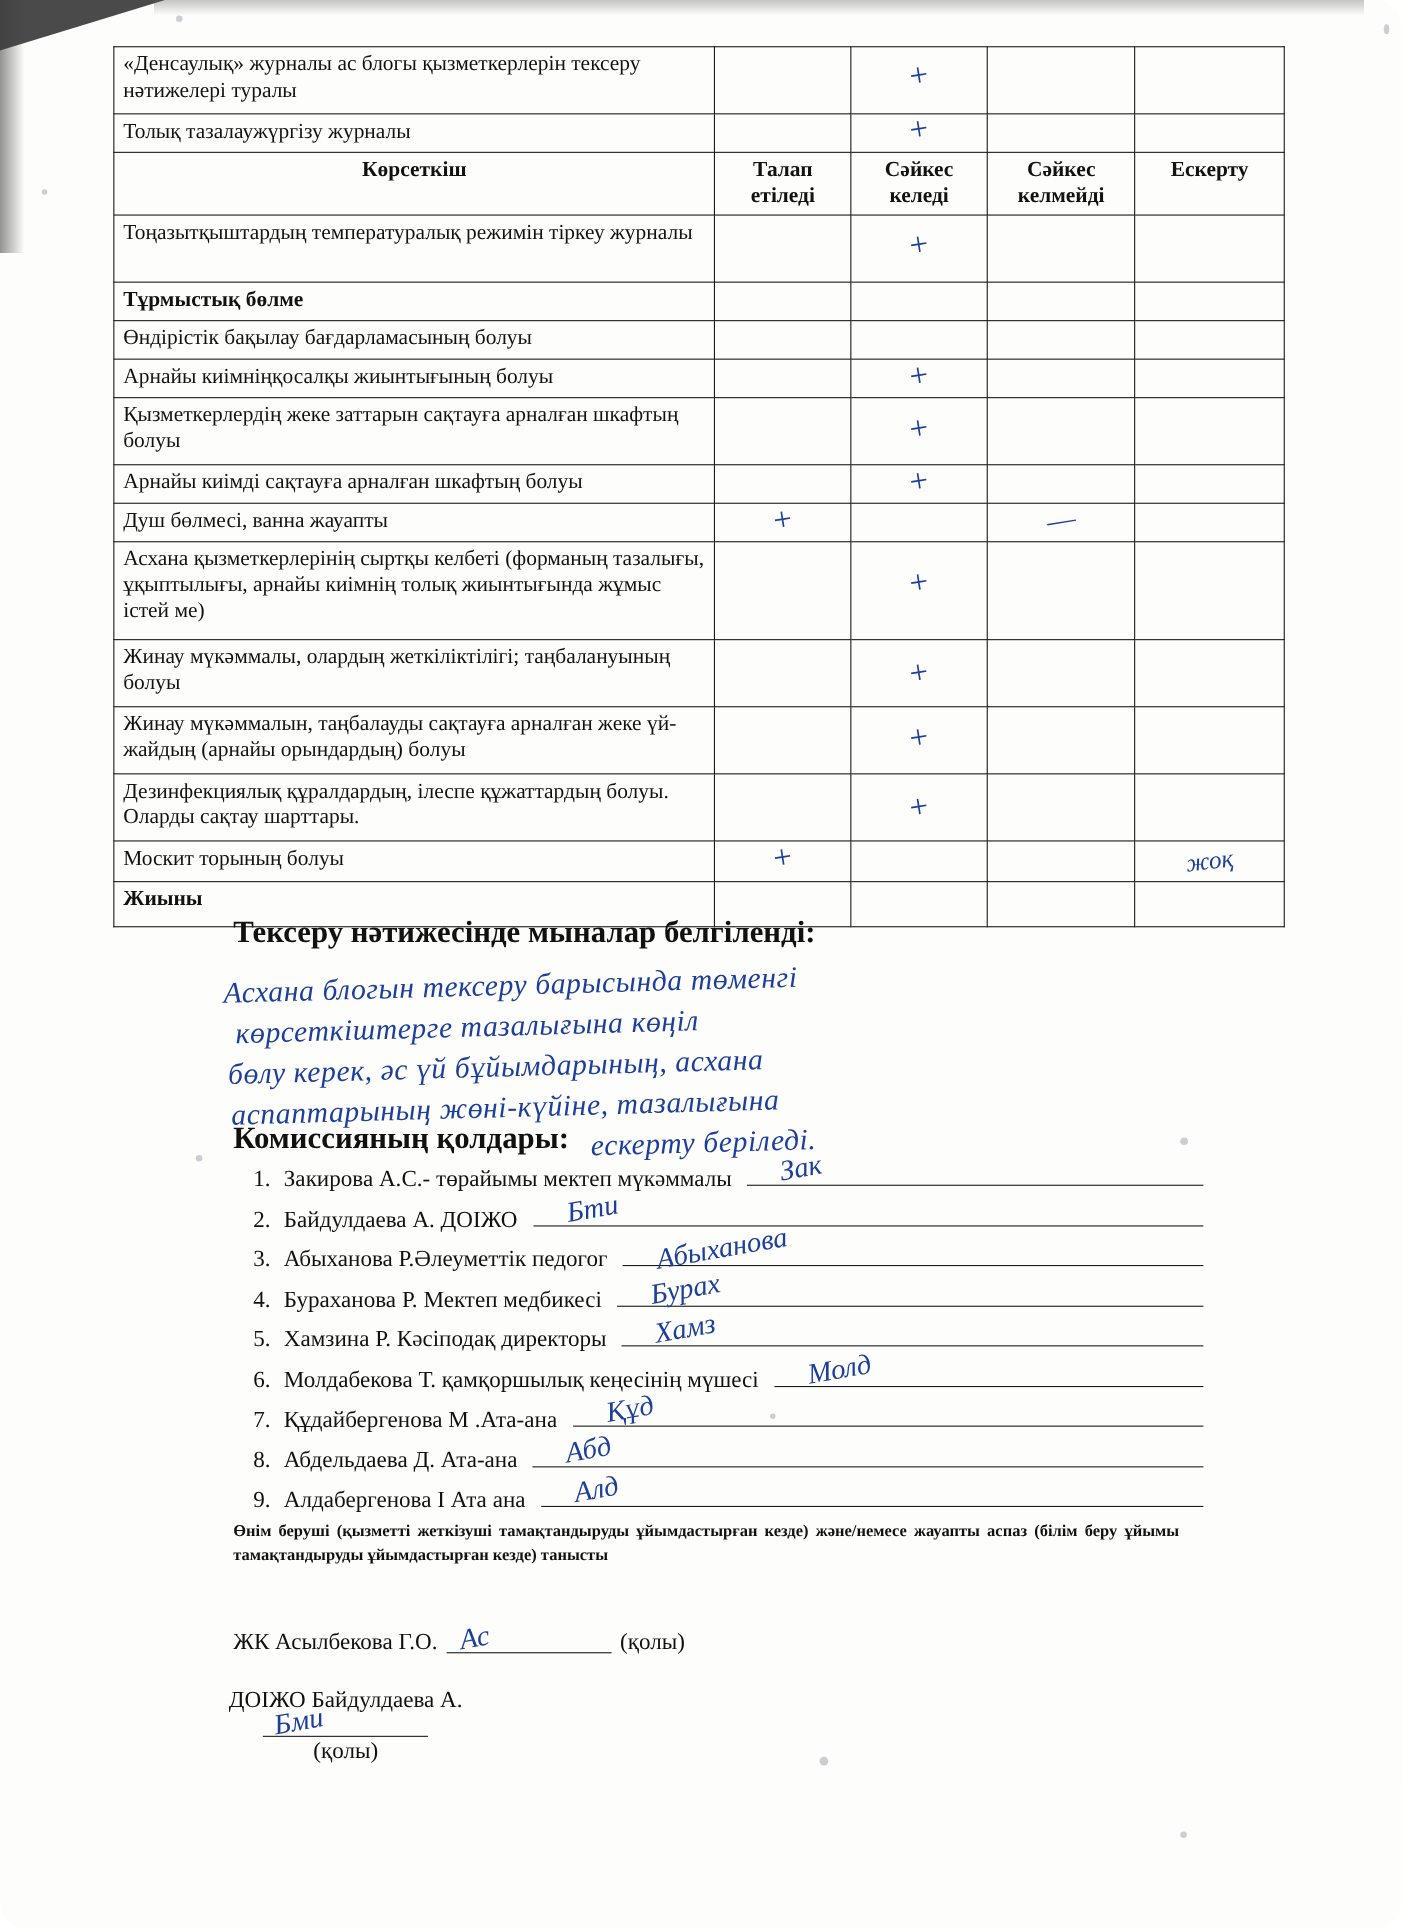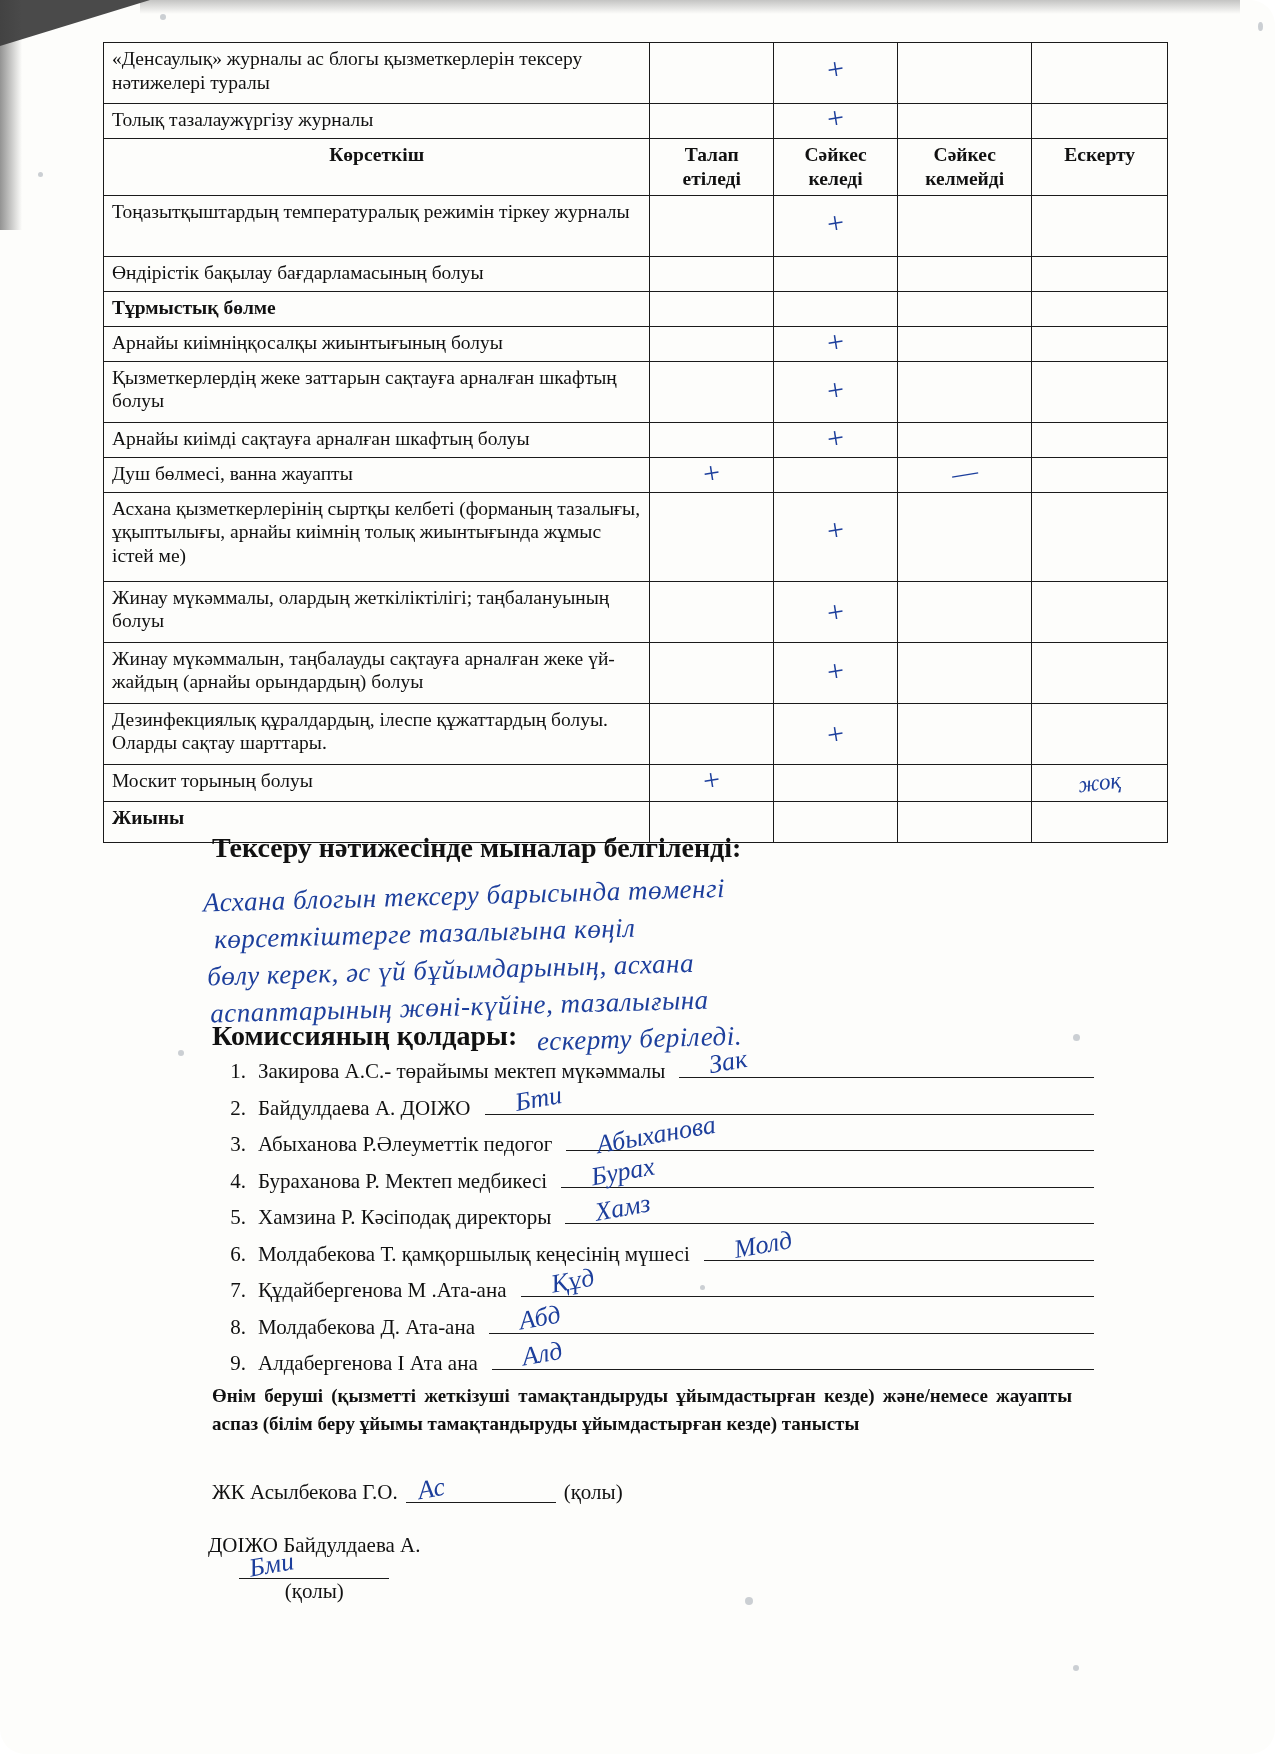--- a/index.html
+++ b/index.html
@@ -160,21 +160,21 @@
     transform: rotate(-10deg);
     white-space: nowrap;
   }
 
   .para {
     position: absolute;
     left: 212px;
     top: 1382px;
     width: 860px;
     font-weight: bold;
-    font-size: 19px;
+    font-size: 15px;
     line-height: 1.45;
     text-align: justify;
   }
   .signline {
     position: absolute;
     font-size: 21px;
     display: flex;
     align-items: center;
   }
   .signline .blank {
@@ -246,29 +246,29 @@
           <td style="height:52px">Тоңазытқыштардың температуралық режимін тіркеу журналы</td>
           <td></td>
           <td>
               <span class="cellmark" style="line-height:46px">+</span>
             </td>
           <td></td>
           <td></td>
         </tr>
 
         <tr>
+          <td class="bold">Тұрмыстық бөлме</td>
+          <td></td>
+          <td></td>
+          <td></td>
+          <td></td>
+        </tr>
+
+        <tr>
           <td>Өндірістік бақылау бағдарламасының болуы</td>
-          <td></td>
-          <td></td>
-          <td></td>
-          <td></td>
-        </tr>
-
-        <tr>
-          <td class="bold">Тұрмыстық бөлме</td>
           <td></td>
           <td></td>
           <td></td>
           <td></td>
         </tr>
 
         <tr>
           <td>Арнайы киімніңқосалқы жиынтығының болуы</td>
           <td></td>
           <td>
@@ -428,21 +428,21 @@
     </div>
     <div class="sig-row">
       <span class="sig-num">7.</span>
       <span class="sig-name">Құдайбергенова М .Ата-ана</span>
       <span class="sig-line">
           <span class="scribble">Құд</span>
         </span>
     </div>
     <div class="sig-row">
       <span class="sig-num">8.</span>
-      <span class="sig-name">Молдабекова Д. Ата-ана</span>
+      <span class="sig-name">Абдельдаева Д. Ата-ана</span>
       <span class="sig-line">
           <span class="scribble">Абд</span>
         </span>
     </div>
     <div class="sig-row">
       <span class="sig-num">9.</span>
       <span class="sig-name">Алдабергенова І   Ата ана</span>
       <span class="sig-line">
           <span class="scribble">Алд</span>
         </span>

